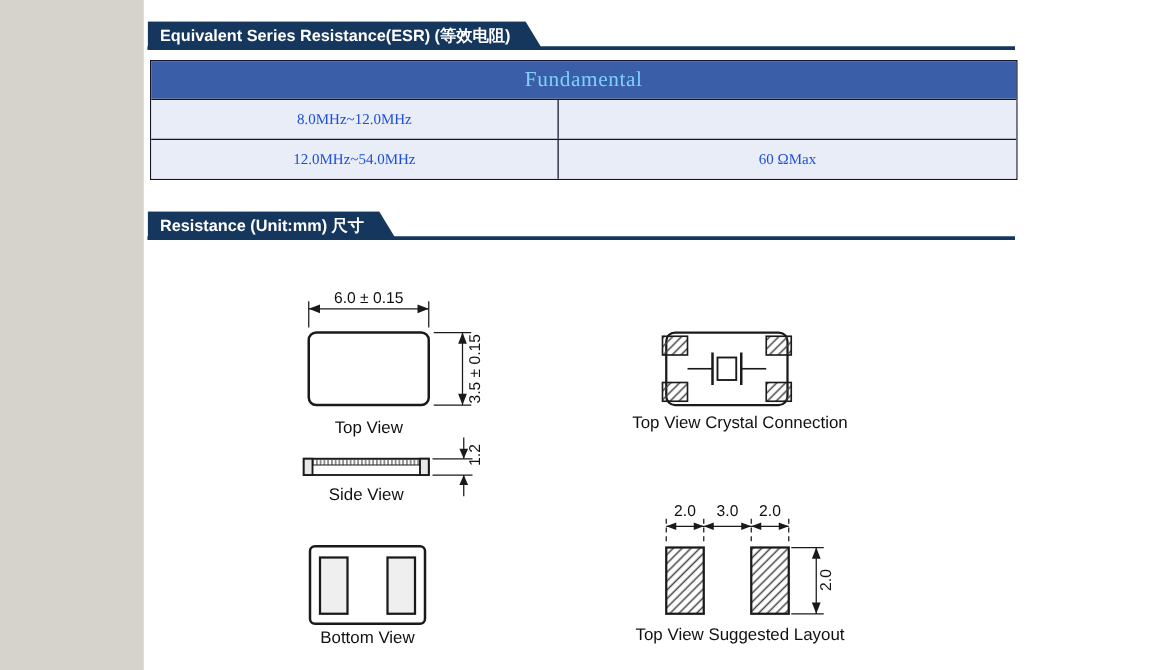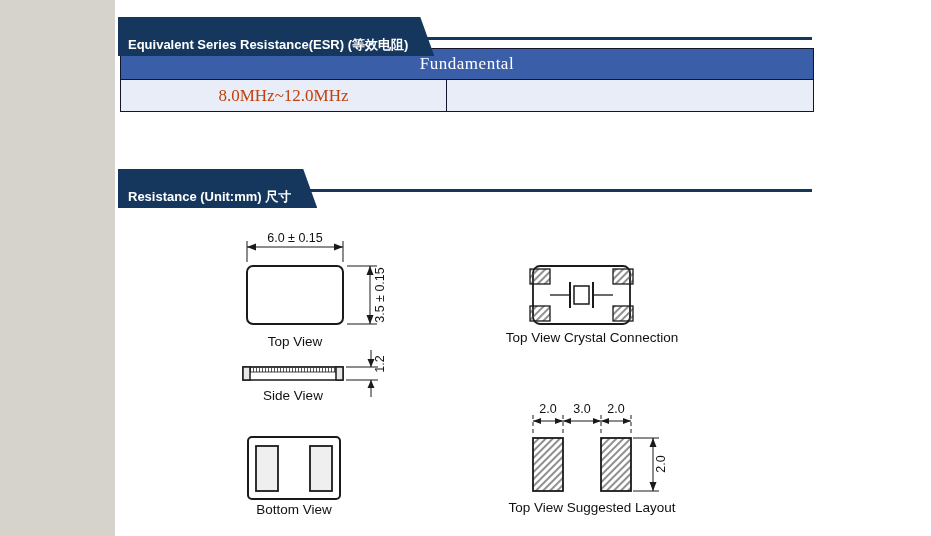--- a/index.html
+++ b/index.html
@@ -5,39 +5,39 @@
   html,body{margin:0;padding:0;}
   body{
     width:931px;height:536px;position:relative;overflow:hidden;
     background:#ffffff;
     font-family:"Liberation Sans",sans-serif;
   }
   .left-margin{position:absolute;left:0;top:0;width:115px;height:100%;background:#d6d3cc;}
   .section-header{
     position:absolute;height:23px;background:#16375d;color:#fff;
     font-weight:bold;font-size:13px;line-height:23px;
-    padding:16px 26px 0 10px;white-space:nowrap;
+    padding:0 26px 0 10px;white-space:nowrap;
     clip-path:polygon(0 0,calc(100% - 14px) 0,100% 100%,0 100%);
     z-index:2;
   }
   .esr-header{left:118px;top:17px;}
   .dim-header{left:118px;top:169px;}
   .header-underline{position:absolute;left:118px;width:694px;height:3px;background:#16375d;z-index:1;}
   .esr-underline{top:37px;}
   .dim-underline{top:189px;}
 
   .esr-table{position:absolute;left:120px;top:48px;width:692px;border:1px solid #14142a;background:#e9edf8;}
   .esr-title-row{
-    height:30px;background:#3a5fa8;color:#ffffff;
+    height:30px;background:#3a5fa8;color:#7dd3fc;
     display:flex;align-items:center;justify-content:center;
     font-family:"Liberation Serif",serif;font-size:17px;letter-spacing:0.5px;
   }
   .esr-row{
     display:flex;height:31px;border-top:1px solid #14142a;background:#e9edf8;
-    font-family:"Liberation Serif",serif;font-size:17px;color:#c2410c;
+    font-family:"Liberation Serif",serif;font-size:12px;color:#1d4ed8;
   }
   .esr-cell{display:flex;align-items:center;justify-content:center;}
   .c1{width:325px;border-right:1px solid #14142a;}
   .c2{flex:1;}
 
   .drawings{position:absolute;left:0;top:0;z-index:1;}
   .drawings text{font-family:"Liberation Sans",sans-serif;fill:#111;}
   .dim-text{font-size:12.5px;}
   .view-label{font-size:13.5px;}
 </style>
@@ -51,20 +51,24 @@
     <span>Equivalent Series Resistance(ESR)  (等效电阻)</span>
   </div>
   <div class="header-underline esr-underline"></div>
 
   <div class="esr-table">
     <div class="esr-title-row">
       <span>Fundamental</span>
     </div>
     <div class="esr-row">
       <div class="esr-cell c1">8.0MHz~12.0MHz</div>
+    </div>
+    <div class="esr-row">
+      <div class="esr-cell c1">12.0MHz~54.0MHz</div>
+      <div class="esr-cell c2">60 ΩMax</div>
     </div>
   </div>
 
   <div class="section-header dim-header">
     <span>Resistance  (Unit:mm)  尺寸</span>
   </div>
   <div class="header-underline dim-underline"></div>
 
   <svg class="drawings" width="931" height="536" viewBox="0 0 931 536">
     <defs>

